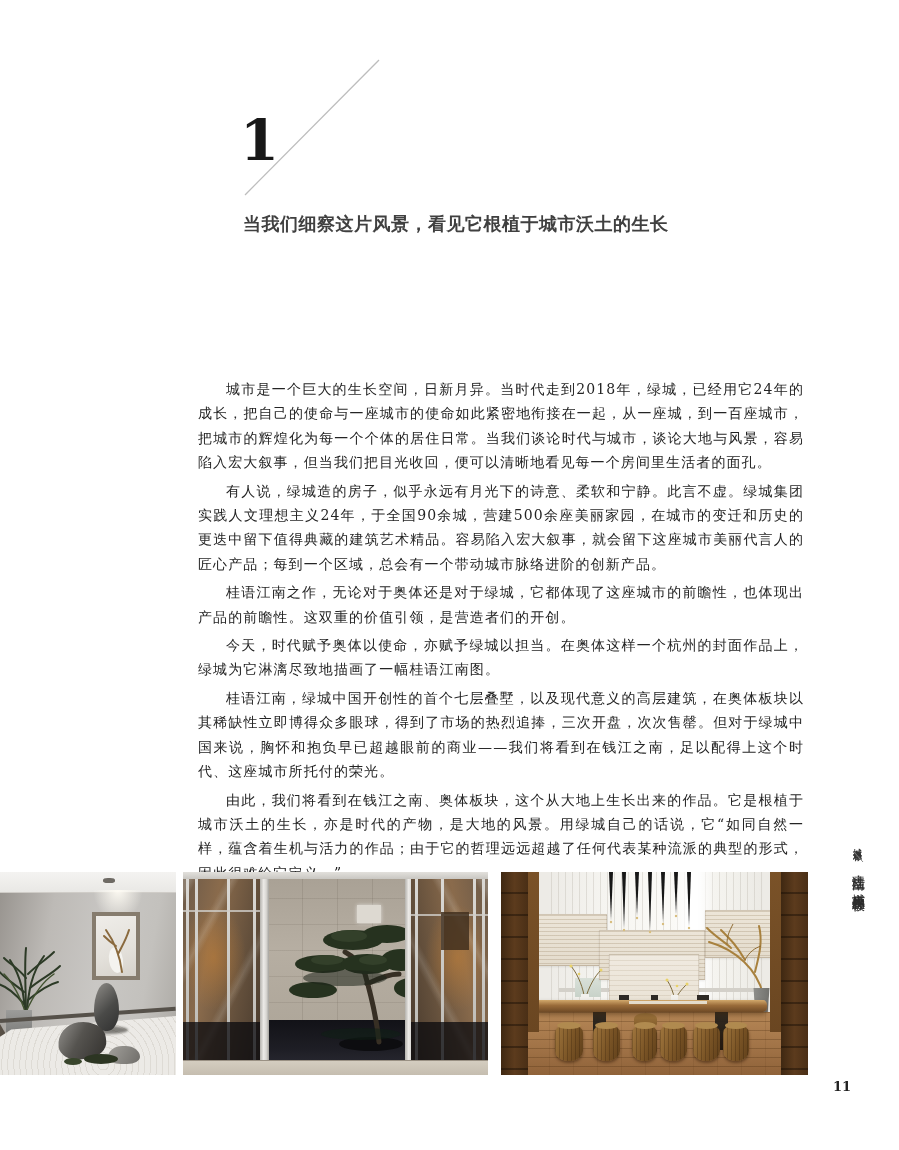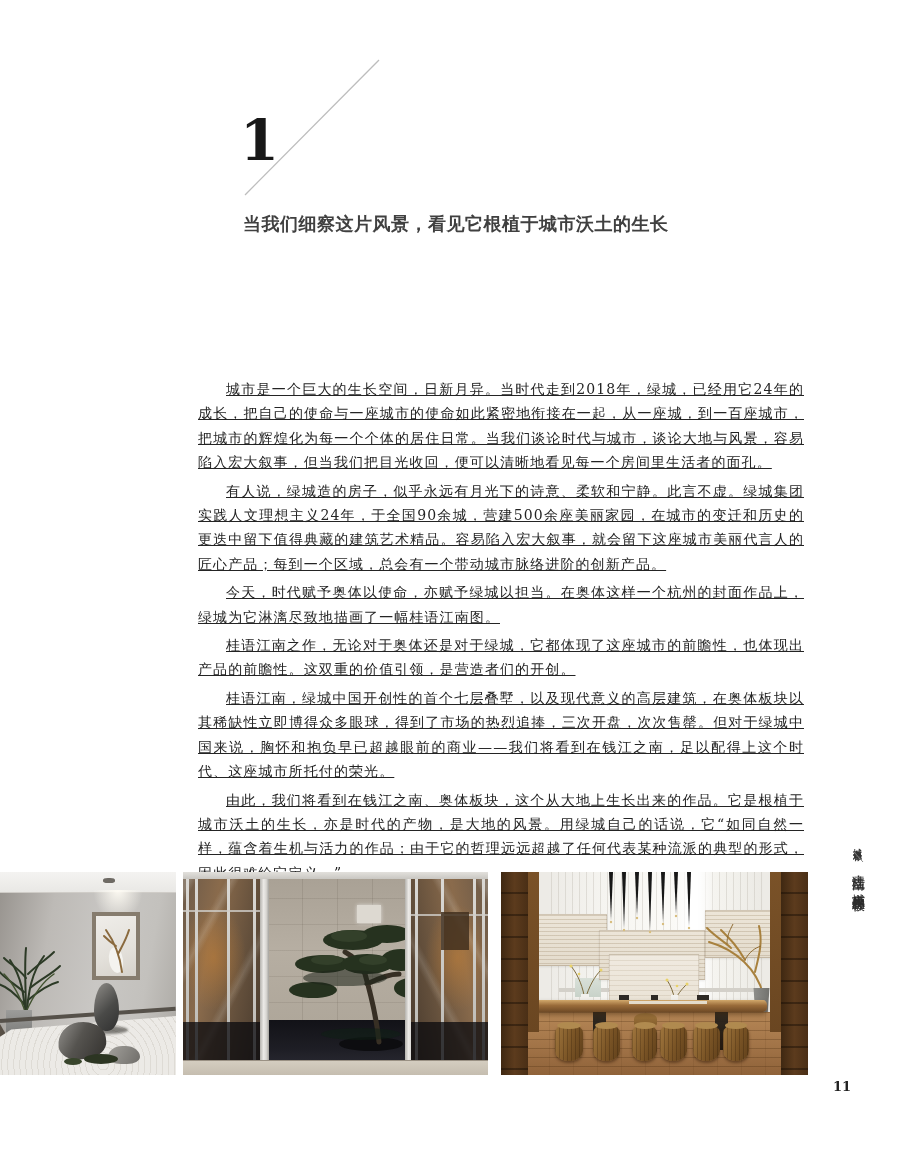--- a/index.html
+++ b/index.html
@@ -18,21 +18,21 @@
   
   .quote{position:absolute;left:218px;top:264px;width:578px;font-size:15px;line-height:25px;
         color:#222;}
   .quote-text{text-indent:2em;margin:0;}
   .quote-attribution{margin-top:16px;text-align:right;font-size:13.5px;font-weight:700;
         font-family:"DejaVu Sans","Liberation Sans",sans-serif;color:#222;}
 
   
   .article{position:absolute;left:198px;top:377px;width:614px;font-size:14px;
         line-height:24.4px;letter-spacing:1.1px;text-align:justify;color:#242424;}
-  .article p{margin:0 8px 4px 0;text-indent:2em;text-decoration:underline;}
+  .article p{margin:0 8px 4px 0;text-indent:2em;}
 
   
   .photo{position:absolute;top:872px;height:203px;overflow:hidden;background:#ddd;}
   .ph{position:absolute;}
 
   
   #photo1{left:0;width:176px;
      background:linear-gradient(100deg,#96928d 0%,#bdbab6 28%,#c9c7c4 55%,#c3c1bd 78%,#aaa7a2 100%);}
   .p1-ceiling{left:0;top:0;width:176px;height:20px;
      background:linear-gradient(#f4f3f1,#e9e8e5);border-bottom:1px solid #cfccc7;}
@@ -170,22 +170,22 @@
   </svg>
 
   <div class="chapter-number">1</div>
 
   <h1 class="chapter-title">当我们细察这片风景，看见它根植于城市沃土的生长</h1>
 
 
   <div class="article">
       <p>城市是一个巨大的生长空间，日新月异。当时代走到2018年，绿城，已经用它24年的成长，把自己的使命与一座城市的使命如此紧密地衔接在一起，从一座城，到一百座城市，把城市的辉煌化为每一个个体的居住日常。当我们谈论时代与城市，谈论大地与风景，容易陷入宏大叙事，但当我们把目光收回，便可以清晰地看见每一个房间里生活者的面孔。</p>
       <p>有人说，绿城造的房子，似乎永远有月光下的诗意、柔软和宁静。此言不虚。绿城集团实践人文理想主义24年，于全国90余城，营建500余座美丽家园，在城市的变迁和历史的更迭中留下值得典藏的建筑艺术精品。容易陷入宏大叙事，就会留下这座城市美丽代言人的匠心产品；每到一个区域，总会有一个带动城市脉络进阶的创新产品。</p>
+      <p>桂语江南之作，无论对于奥体还是对于绿城，它都体现了这座城市的前瞻性，也体现出产品的前瞻性。这双重的价值引领，是营造者们的开创。</p>
       <p>今天，时代赋予奥体以使命，亦赋予绿城以担当。在奥体这样一个杭州的封面作品上，绿城为它淋漓尽致地描画了一幅桂语江南图。</p>
-      <p>桂语江南之作，无论对于奥体还是对于绿城，它都体现了这座城市的前瞻性，也体现出产品的前瞻性。这双重的价值引领，是营造者们的开创。</p>
       <p>桂语江南，绿城中国开创性的首个七层叠墅，以及现代意义的高层建筑，在奥体板块以其稀缺性立即博得众多眼球，得到了市场的热烈追捧，三次开盘，次次售罄。但对于绿城中国来说，胸怀和抱负早已超越眼前的商业——我们将看到在钱江之南，足以配得上这个时代、这座城市所托付的荣光。</p>
       <p>由此，我们将看到在钱江之南、奥体板块，这个从大地上生长出来的作品。它是根植于城市沃土的生长，亦是时代的产物，是大地的风景。用绿城自己的话说，它“如同自然一样，蕴含着生机与活力的作品；由于它的哲理远远超越了任何代表某种流派的典型的形式，因此很难给它定义。”</p>
     </div>
 
   <div class="photo" id="photo1">
     <div class="ph p1-ceiling"></div>
     <div class="ph p1-downlight"></div>
     <div class="ph p1-spot"></div>
     <div class="ph p1-frame">
       <svg width="40" height="60">

